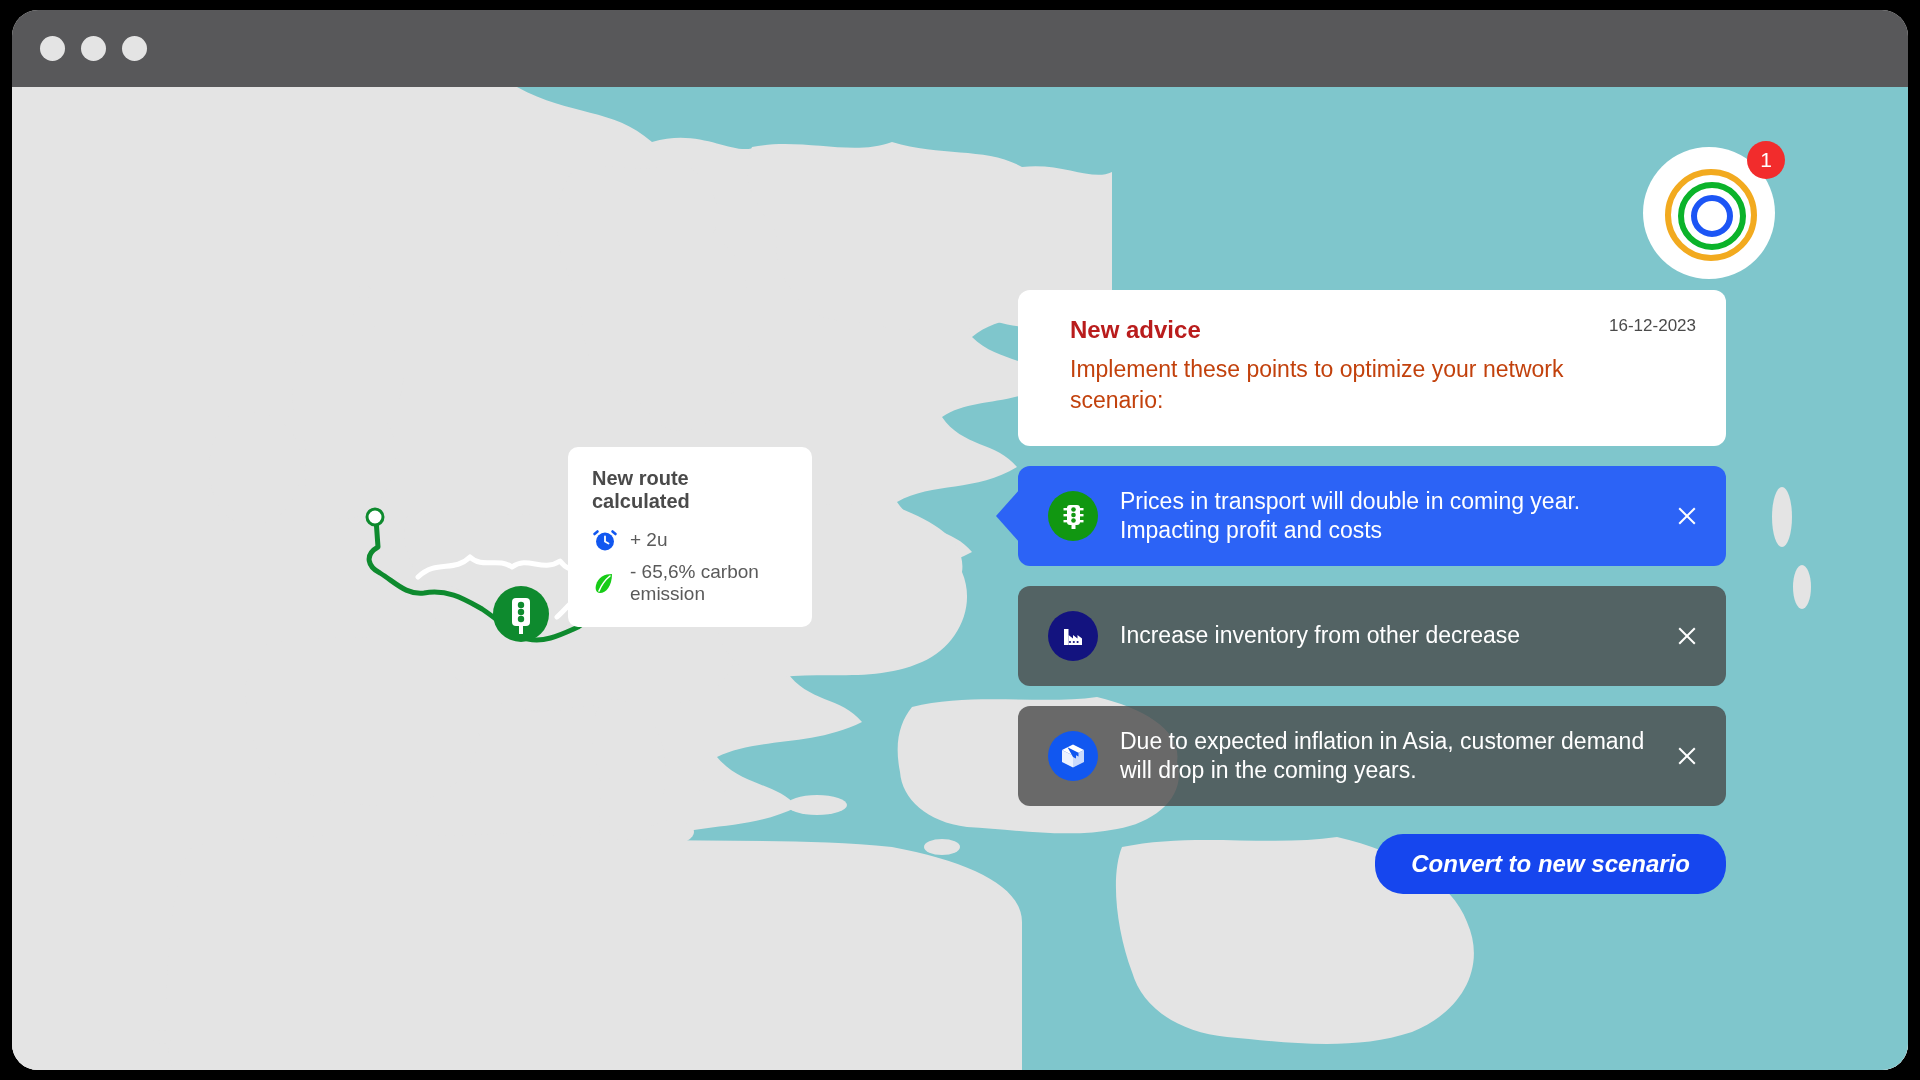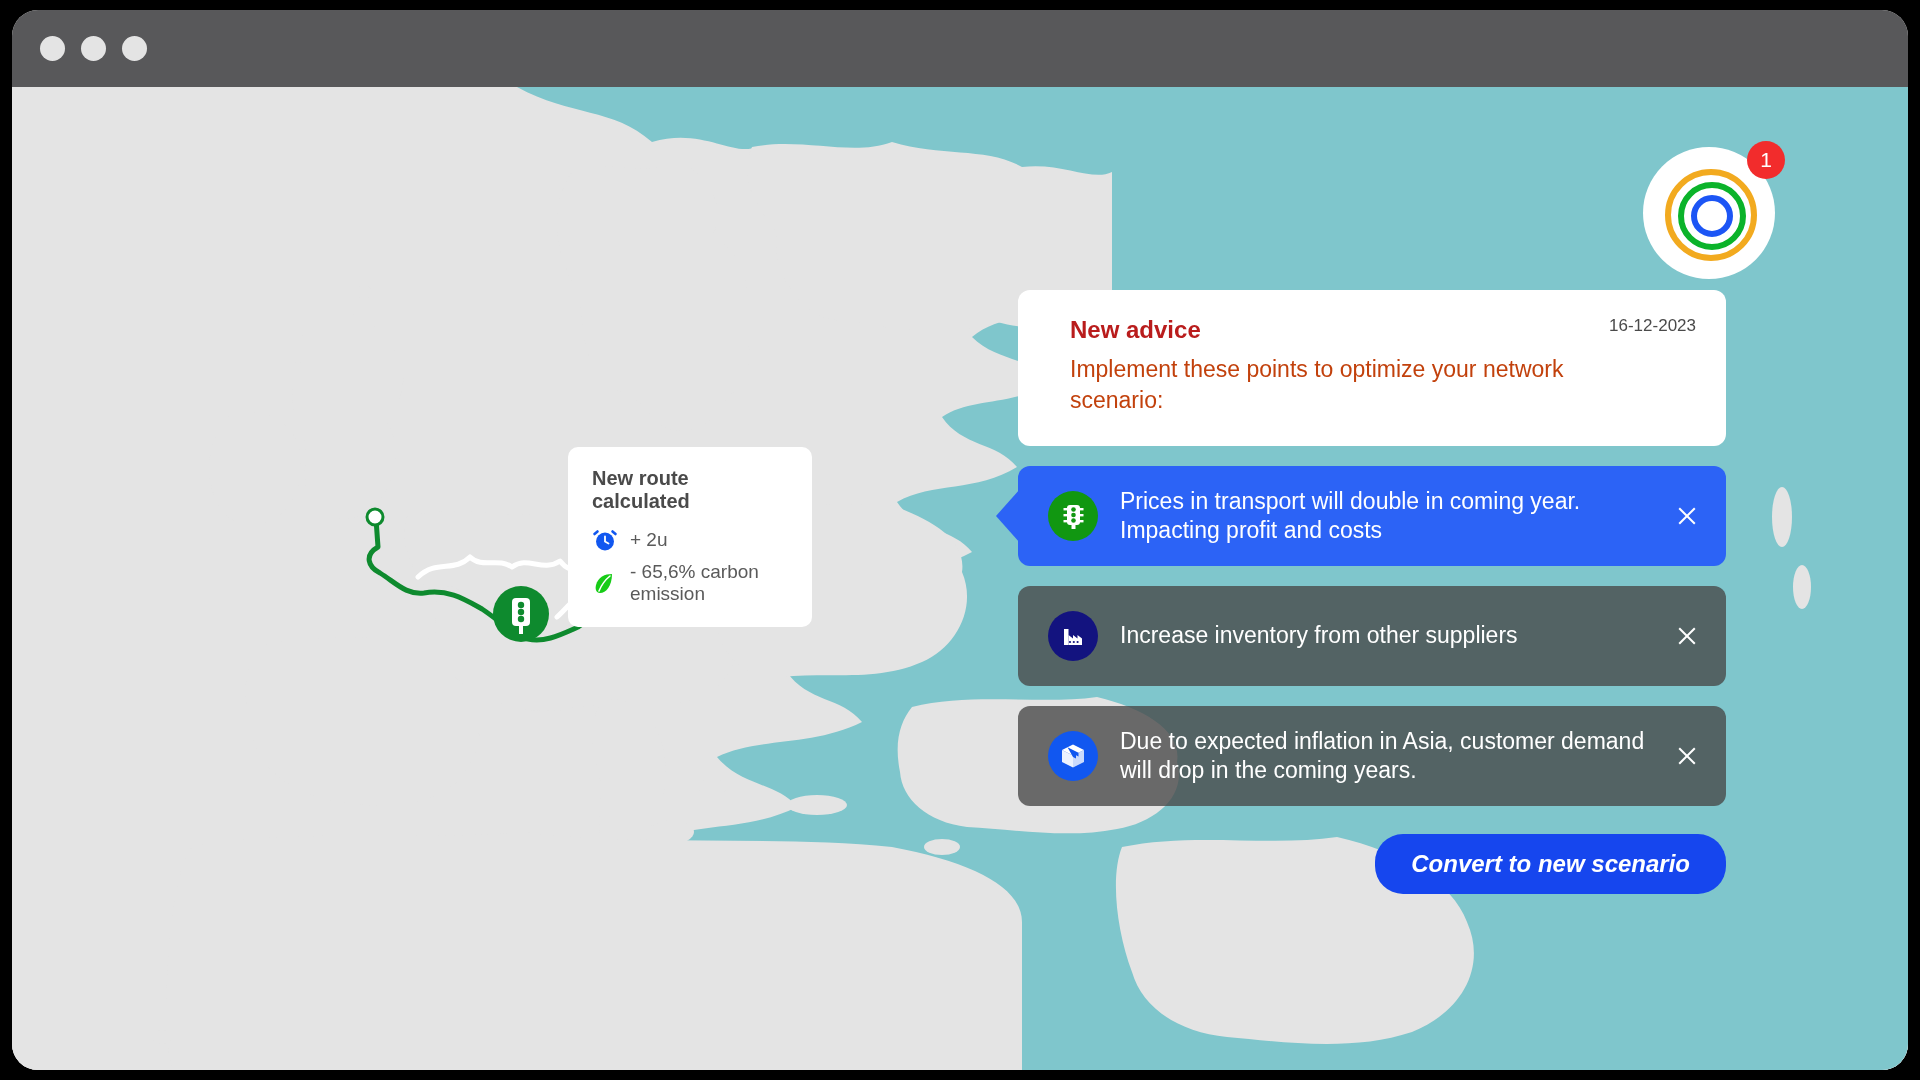--- a/index.html
+++ b/index.html
@@ -430,21 +430,21 @@
     <div class="advice-card theme-muted">
       <span class="advice-icon" style="background:#13137F">
         <svg width="30" height="30" viewBox="0 0 30 30">
           <path d="M6,24 L6,8 L10.5,8 L10.5,24 Z" fill="#FFFFFF"></path>
           <path d="M10.5,24 L10.5,14 L15,17.5 L15,14 L19.5,17.5 L19.5,14 L24,17.5 L24,24 Z" fill="#FFFFFF"></path>
           <circle cx="12" cy="21" r="1.1" fill="#13137F"></circle>
           <circle cx="15.8" cy="21" r="1.1" fill="#13137F"></circle>
           <circle cx="19.6" cy="21" r="1.1" fill="#13137F"></circle>
         </svg>
       </span>
-      <span class="advice-text">Increase inventory from other suppliers</span>
+      <span class="advice-text">Increase inventory from other decrease</span>
       <span class="advice-close"></span>
     </div>
 
 
     <div class="advice-card theme-muted">
       <span class="advice-icon" style="background:#1157F0">
         <svg width="30" height="30" viewBox="0 0 30 30">
           <path d="M15,3.5 L26,9 L15,14.5 L4,9 Z" fill="#FFFFFF"></path>
           <path d="M4,9 L15,14.5 L15,26.5 L4,21 Z" fill="#FFFFFF" opacity="0.92"></path>
           <path d="M26,9 L15,14.5 L15,26.5 L26,21 Z" fill="#FFFFFF" opacity="0.78"></path>

